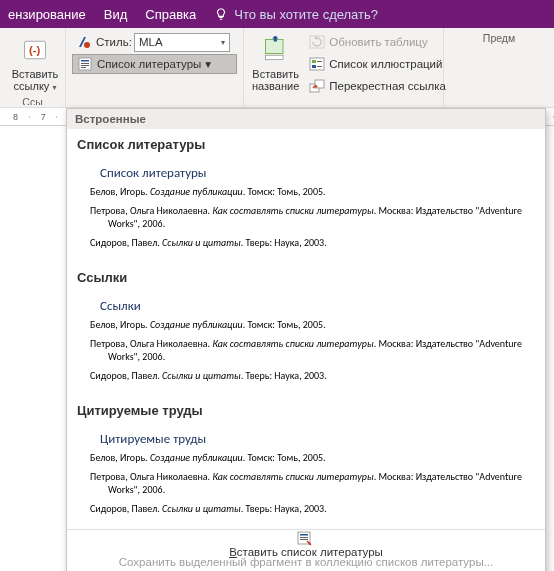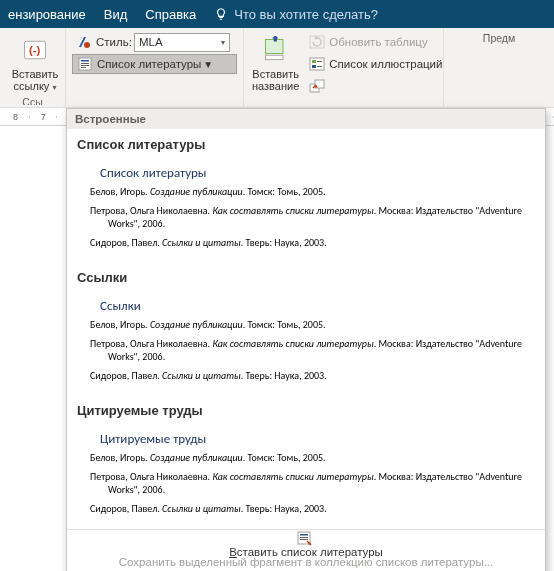--- a/index.html
+++ b/index.html
@@ -8,21 +8,21 @@
     font-size: 12px;
     background: #fff;
     width: 554px;
     height: 571px;
     overflow: hidden;
     user-select: none;
     position: relative;
   }
   
   .title-bar {
-    background: #0c4a6e;
+    background: #701a75;
     color: #fff;
     height: 28px;
     display: flex;
     align-items: center;
     padding: 0 8px;
     font-size: 13px;
   }
   .title-bar .tab {
     margin-right: 18px;
     cursor: pointer;
@@ -276,20 +276,21 @@
             </svg>
           <span>Список иллюстраций</span>
         </div>
         <div class="row-btn">
           <svg class="mini-ic" width="16" height="16" viewBox="0 0 16 16">
               <rect x="1" y="6" width="9" height="8" fill="#fff" stroke="#a19f9d"></rect>
               <rect x="6" y="2" width="9" height="8" fill="#fff" stroke="#a19f9d"></rect>
               <path d="M4 10 l3 -3" stroke="#c43e1c" stroke-width="1.5"></path>
               <path d="M7 7 l-1 3 l3 -1 z" fill="#c43e1c"></path>
             </svg>
+          <span>Перекрестная ссылка</span>
         </div>
       </div>
     </div>
     <div class="ribbon-group-label"></div>
   </div>
 
   <div class="ribbon-group" style="flex:1;border-right:none">
     <div class="ribbon-group-label">Предм</div>
   </div>
 </div>

